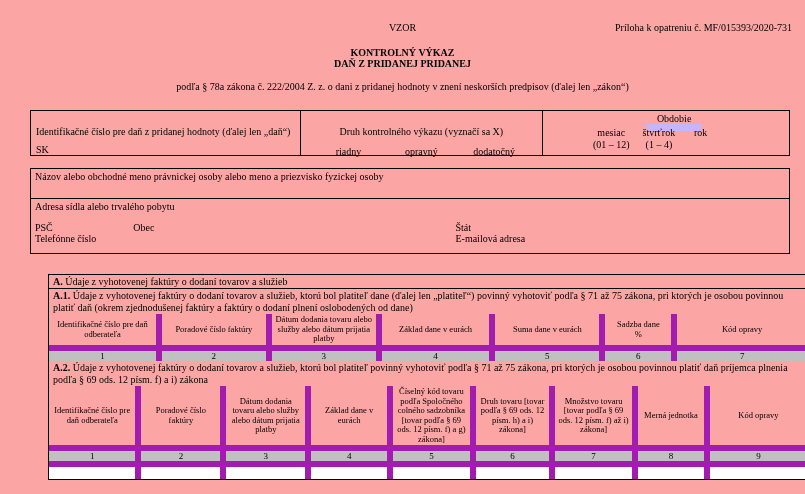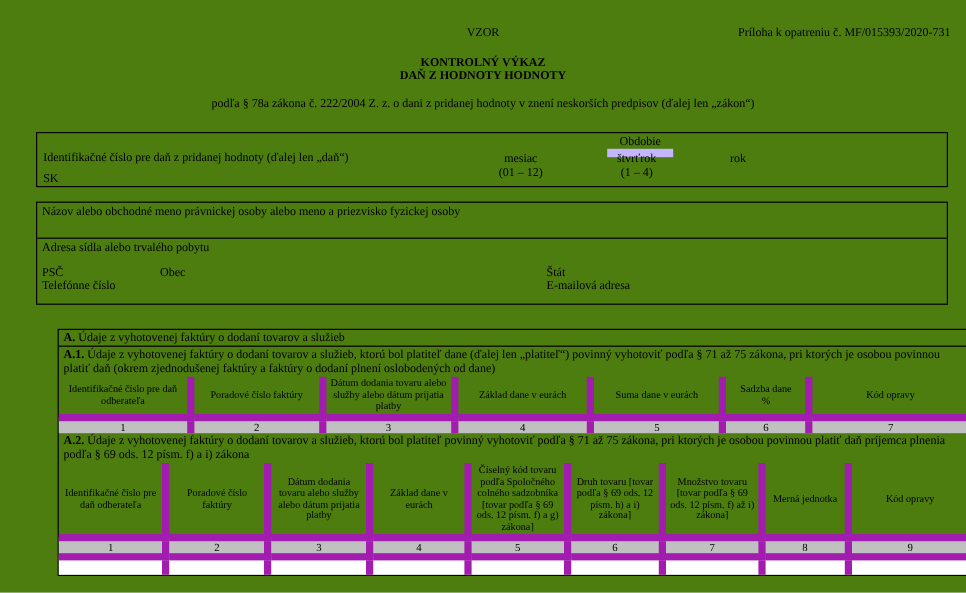--- a/index.html
+++ b/index.html
@@ -1,20 +1,20 @@
 <!DOCTYPE html>
 <html><head>
 <meta charset="utf-8">
 <style>
   * { box-sizing: border-box; margin: 0; padding: 0; }
   html, body { background: #fff; }
   .doc {
     position: relative;
     width: 805px; height: 494px;
-    background: #4d7c0f; color: #000;
+    background: #fca5a5; color: #000;
     font-family: "Liberation Serif", "DejaVu Serif", serif;
     font-size: 10px; line-height: 1.15;
     overflow: hidden;
   }
   .topline { position: relative; height: 12px; margin-top: 22px; }
   .vzor { position: absolute; left: 0; right: 0; text-align: center; }
   .annex { position: absolute; right: 13px; top: 0; }
   .main-title { text-align: center; font-weight: bold; line-height: 11px; }
   .mt1 { margin-top: 13px; }
   .subtitle { margin-top: 12px; text-align: center; }
@@ -65,27 +65,35 @@
 <body>
 
 <div class="doc">
 
   <div class="topline">
     <span class="vzor">VZOR</span>
     <span class="annex">Príloha k opatreniu č. MF/015393/2020-731</span>
   </div>
 
   <div class="main-title mt1">KONTROLNÝ VÝKAZ</div>
-  <div class="main-title">DAŇ Z HODNOTY HODNOTY</div>
+  <div class="main-title">DAŇ Z PRIDANEJ PRIDANEJ</div>
   <div class="subtitle">podľa § 78a zákona č. 222/2004 Z. z. o dani z pridanej hodnoty v znení neskorších predpisov (ďalej len „zákon“)</div>
 
   <div class="box box1">
     <div class="b1c b1c1">
       <div>Identifikačné číslo pre daň z pridanej hodnoty (ďalej len „daň“)</div>
       <div class="sk">SK</div>
+    </div>
+    <div class="b1c b1c2">
+      <div>Druh kontrolného výkazu (vyznačí sa X)</div>
+      <div class="opts">
+        <span>riadny</span>
+        <span>opravný</span>
+        <span>dodatočný</span>
+      </div>
     </div>
     <div class="b1c b1c3">
       <div class="obd-row">
         <span class="obd">Obdobie</span>
       </div>
       <div class="pcols">
         <span>mesiac</span>
         <span>štvrťrok</span>
         <span>rok</span>
       </div>

